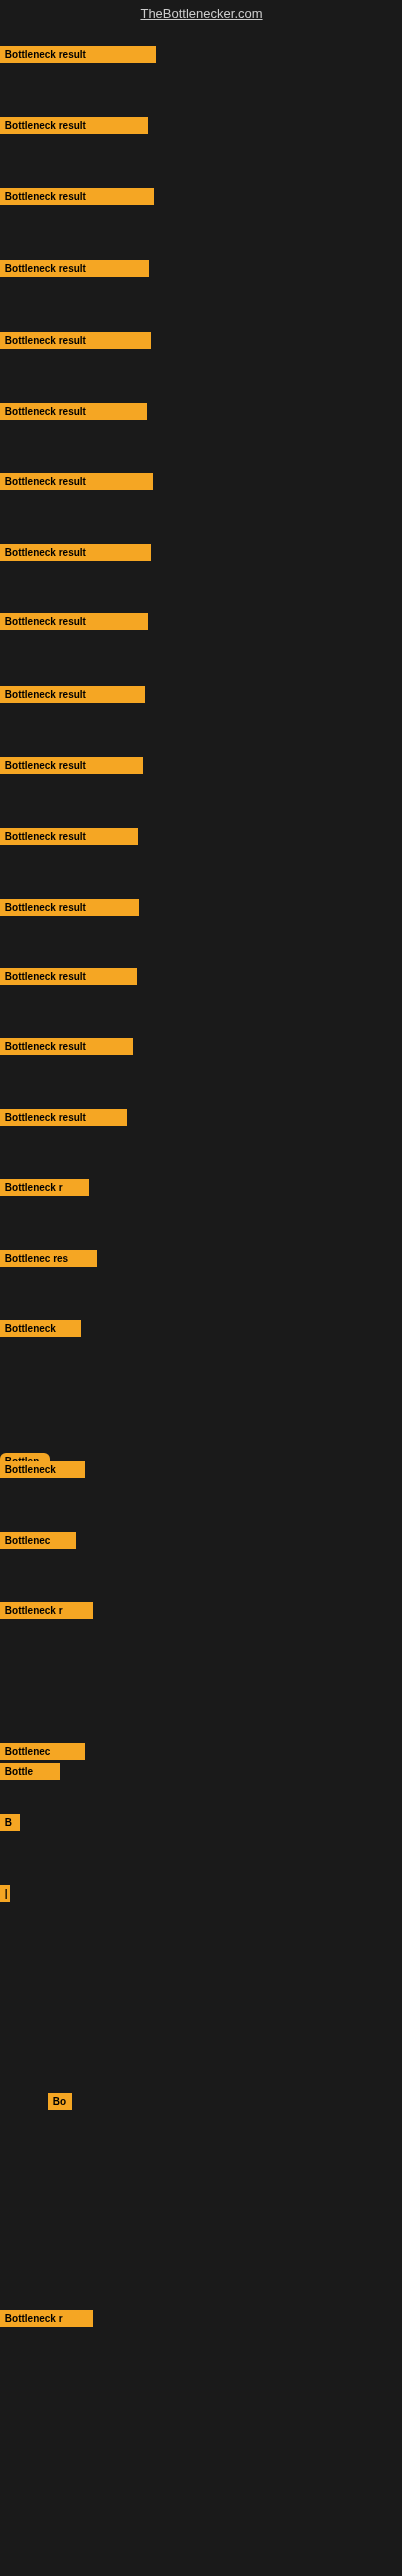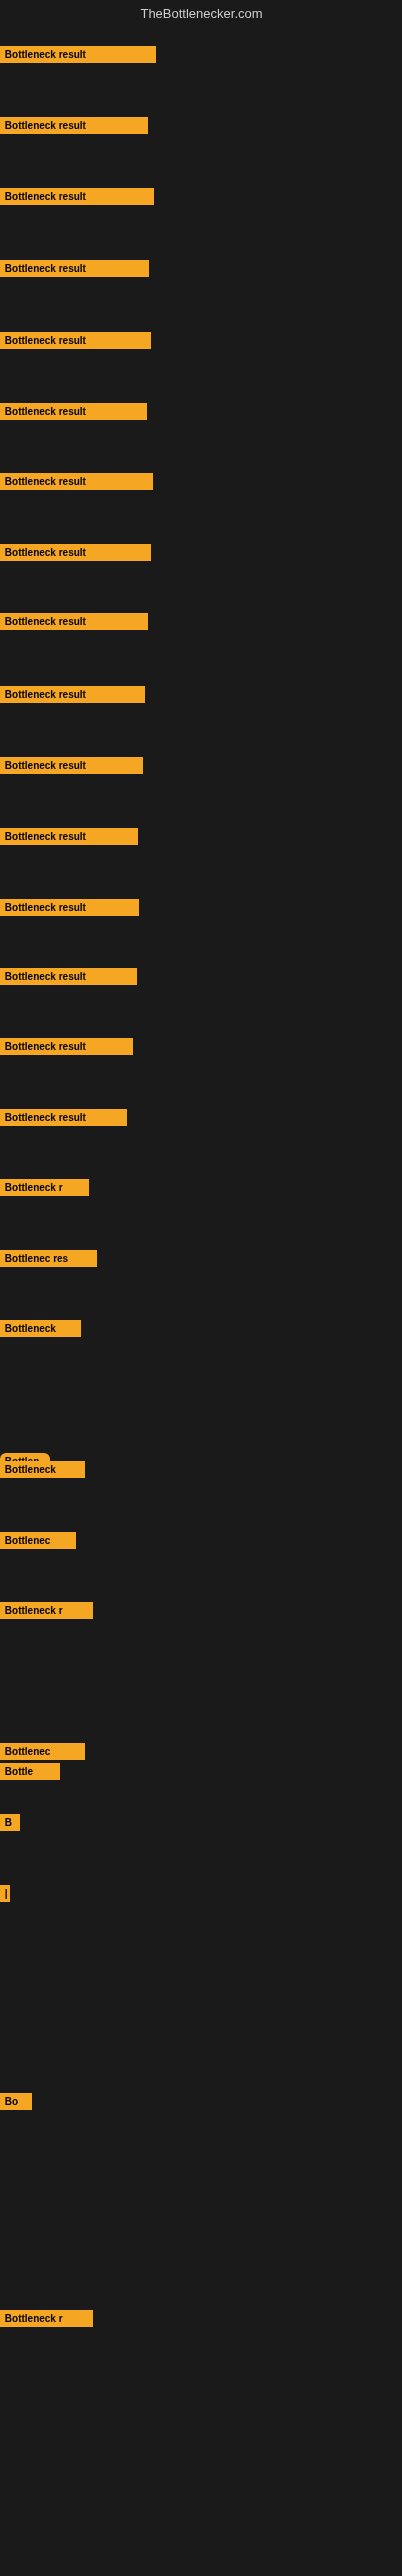--- a/index.html
+++ b/index.html
@@ -15,20 +15,21 @@
       font-family: Arial, sans-serif;
       position: relative;
     }
 
     .site-title {
       text-align: center;
       color: #cccccc;
       font-size: 13px;
       padding: 6.4px 0;
       font-weight: normal;
+      text-decoration: underline;
     }
 
     .bottleneck-item {
       position: absolute;
       left: 0;
       background-color: #f5a623;
       color: #000000;
       font-size: 10px;
       font-weight: bold;
       padding: 3.2px 4.8px;
@@ -62,16 +63,16 @@
     <div class="bottleneck-item" style="top: 1250px; width: 97px;">Bottlenec res</div>
     <div class="bottleneck-item" style="top: 1320px; width: 81px;">Bottleneck</div>
     <div class="bottleneck-item" style="top: 1453px; width: 50px; border-radius: 6px;">Bottlen</div>
     <div class="bottleneck-item" style="top: 1461px; width: 85px;">Bottleneck</div>
     <div class="bottleneck-item" style="top: 1532px; width: 76px;">Bottlenec</div>
     <div class="bottleneck-item" style="top: 1602px; width: 93px;">Bottleneck r</div>
     <div class="bottleneck-item" style="top: 1763px; width: 60px;">Bottle</div>
     <div class="bottleneck-item" style="top: 1743px; width: 85px;">Bottlenec</div>
     <div class="bottleneck-item" style="top: 1814px; width: 20px;">B</div>
     <div class="bottleneck-item" style="top: 1885px; width: 9.7px;">|</div>
-    <div class="bottleneck-item" style="top: 2093px; width: 32px;">Bo</div>
+    <div class="bottleneck-item" style="top: 2093px; width: 24px; margin-left: 48px;">Bo</div>
     <div class="bottleneck-item" style="top: 2310px; width: 93px;">Bottleneck r</div>
   </div>
 
 
 </body></html>

